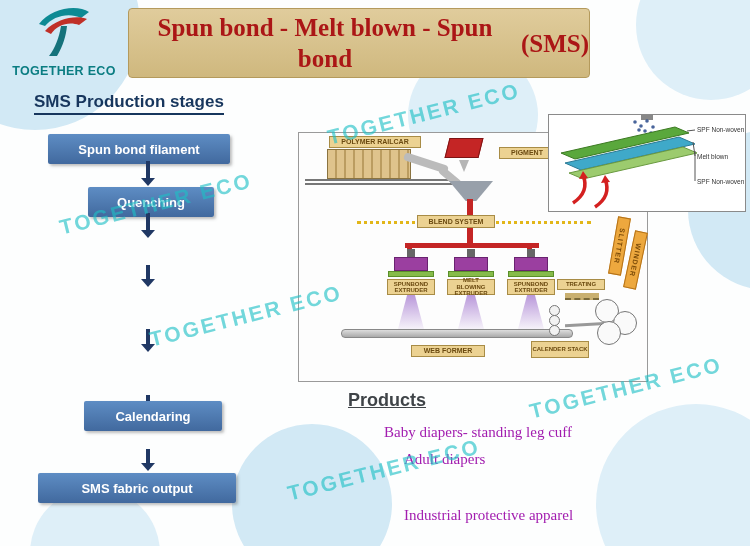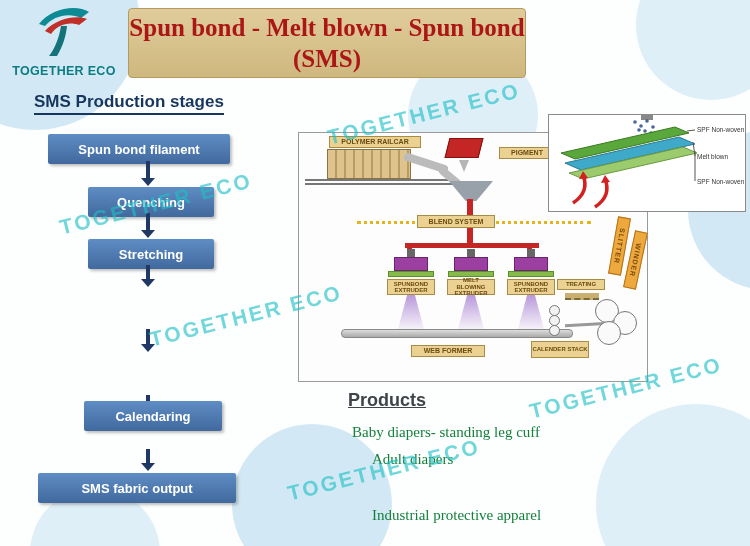--- a/index.html
+++ b/index.html
@@ -6,23 +6,23 @@
   html,body { width:750px; height:546px; overflow:hidden; }
   body { font-family:"Liberation Sans", sans-serif; }
   .slide { position:relative; width:750px; height:546px; background:#fdfefe; overflow:hidden; }
 
   .bubble { position:absolute; border-radius:50%; background:#d2e9f5; z-index:0; }
   .bubble.light { background:#deeff8; }
 
   .logo { position:absolute; left:6px; top:4px; width:116px; text-align:center; z-index:2; }
   .logo-text { margin-top:2px; font-weight:bold; font-size:12.5px; color:#0b7d82; letter-spacing:.3px; }
 
-  .title-banner { position:absolute; left:128px; top:8px; width:398px; height:70px;
+  .title-banner { position:absolute; left:128px; top:8px; width:462px; height:70px;
     background:linear-gradient(180deg,#e0cc9c,#cfb87e); border:1px solid #b49a5c; border-radius:4px;
-    display:flex; flex-direction:column; align-items:center; justify-content:center;
+    display:flex; flex-direction:row; align-items:center; justify-content:center;
     color:#ab1616; font-family:"Liberation Serif", serif; font-weight:bold; font-size:25px;
     line-height:31px; text-align:center; z-index:2; }
 
   .stages-heading { position:absolute; left:34px; top:92px; font-size:17px; font-weight:bold;
     color:#17365d; border-bottom:2px solid #17365d; padding-bottom:1px; z-index:2; }
 
   .fbox { position:absolute; background:linear-gradient(180deg,#5e8dc4,#41699e); color:#fff;
     font-weight:bold; font-size:13px; display:flex; align-items:center; justify-content:center;
     text-align:center; border-radius:2px; box-shadow:2px 2px 3px rgba(110,110,110,.45);
     padding:15px 4px; line-height:15px; z-index:2; }
@@ -49,21 +49,21 @@
     background:linear-gradient(180deg, rgba(130,70,190,.55), rgba(130,70,190,.06));
     clip-path:polygon(35% 0,65% 0,100% 100%,0 100%); }
 
   .inset { position:absolute; left:548px; top:114px; width:198px; height:98px; background:#fff;
     border:1px solid #8a8a8a; z-index:4; }
   .inset-label { position:absolute; font-size:6.5px; color:#333; white-space:nowrap; z-index:5; }
 
   .products-heading { position:absolute; left:348px; top:390px; font-size:18px; font-weight:bold;
     color:#3f4448; text-decoration:underline; z-index:2; }
   .pitem { position:absolute; font-family:"Liberation Serif", serif; font-size:15px;
-    color:#15803d; z-index:2; }
+    color:#a21caf; z-index:2;margin-left:32px; }
 
   .wm { position:absolute; z-index:6; color:#1ec0c6; opacity:.62; font-weight:bold;
     font-size:21px; letter-spacing:2.5px; transform:rotate(-14deg); transform-origin:left center;
     white-space:nowrap; pointer-events:none; }
 </style>
 </head>
 <body>
 
 <div class="slide">
 
@@ -90,21 +90,20 @@
     <div>Spun bond - Melt blown - Spun bond</div>
     <div>(SMS)</div>
   </div>
 
   <div class="stages-heading">SMS Production stages</div>
 
   <div class="fbox" style="left:48px; top:134px; width:182px; height:26px;">Spun bond filament</div>
   <div class="flow-arrow" style="left:141px; top:161px; height:25px;"></div>
   <div class="fbox" style="left:88px; top:187px; width:126px; height:25px;">Quenching</div>
   <div class="flow-arrow" style="left:141px; top:213px; height:25px;"></div>
-  <div class="fbox" style="left:88px; top:239px; width:126px; height:25px;">Stretching</div>
   <div class="flow-arrow" style="left:141px; top:265px; height:22px;"></div>
   <div class="flow-arrow" style="left:141px; top:329px; height:23px;"></div>
   <div class="flow-arrow" style="left:141px; top:395px; height:26px;"></div>
   <div class="fbox" style="left:84px; top:401px; width:138px; height:25px;">Calendaring</div>
   <div class="flow-arrow" style="left:141px; top:449px; height:22px;"></div>
   <div class="fbox" style="left:38px; top:473px; width:198px; height:27px;">SMS fabric output</div>
 
   <div class="diagram">
 
     <div class="d-abs" style="left:6px; top:46px; width:148px; height:6px; border-top:2px solid #777; border-bottom:2px solid #777;"></div>

